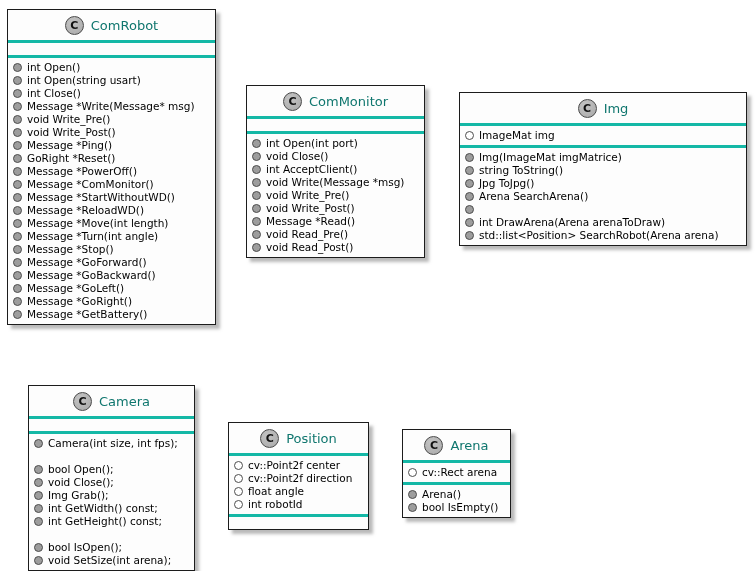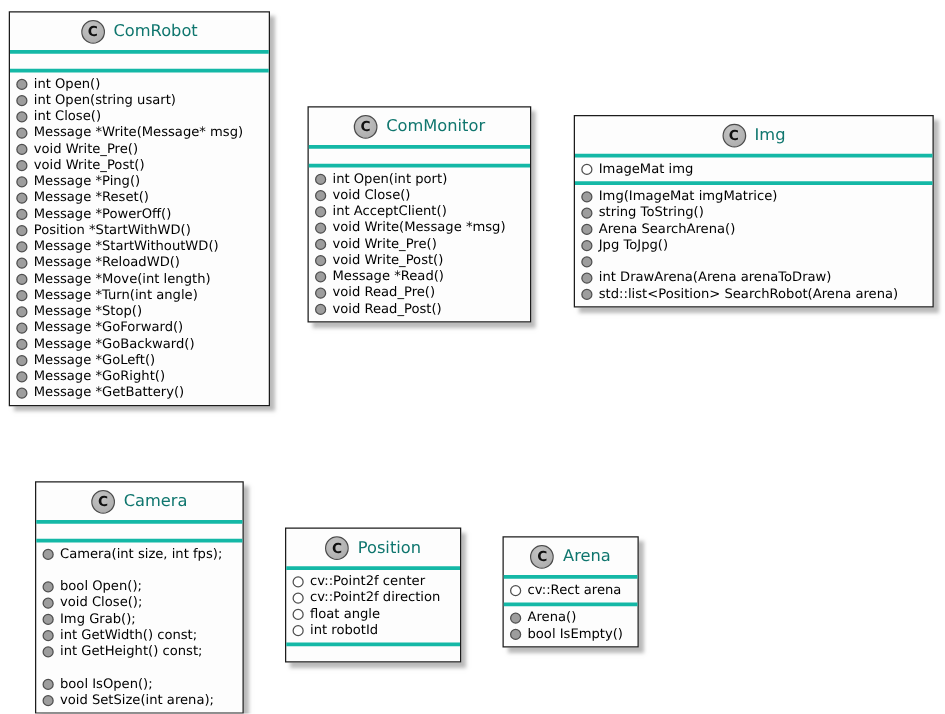--- a/index.html
+++ b/index.html
@@ -90,29 +90,29 @@
         <li>
           <span class="bullet method"></span>
           <span class="member-text">void Write_Post()</span>
         </li>
         <li>
           <span class="bullet method"></span>
           <span class="member-text">Message *Ping()</span>
         </li>
         <li>
           <span class="bullet method"></span>
-          <span class="member-text">Message *Reset()</span>
+          <span class="member-text">GoRight *Reset()</span>
         </li>
         <li>
           <span class="bullet method"></span>
           <span class="member-text">Message *PowerOff()</span>
         </li>
         <li>
           <span class="bullet method"></span>
-          <span class="member-text">Position *StartWithWD()</span>
+          <span class="member-text">Message *ComMonitor()</span>
         </li>
         <li>
           <span class="bullet method"></span>
           <span class="member-text">Message *StartWithoutWD()</span>
         </li>
         <li>
           <span class="bullet method"></span>
           <span class="member-text">Message *ReloadWD()</span>
         </li>
         <li>
@@ -211,28 +211,28 @@
         <li>
           <span class="bullet method"></span>
           <span class="member-text">Img(ImageMat imgMatrice)</span>
         </li>
         <li>
           <span class="bullet method"></span>
           <span class="member-text">string ToString()</span>
         </li>
         <li>
           <span class="bullet method"></span>
+          <span class="member-text">Jpg ToJpg()</span>
+        </li>
+        <li>
+          <span class="bullet method"></span>
           <span class="member-text">Arena SearchArena()</span>
         </li>
         <li>
           <span class="bullet method"></span>
-          <span class="member-text">Jpg ToJpg()</span>
-        </li>
-        <li>
-          <span class="bullet method"></span>
         </li>
         <li>
           <span class="bullet method"></span>
           <span class="member-text">int DrawArena(Arena arenaToDraw)</span>
         </li>
         <li>
           <span class="bullet method"></span>
           <span class="member-text">std::list&lt;Position&gt; SearchRobot(Arena arena)</span>
         </li>
       </ul>

